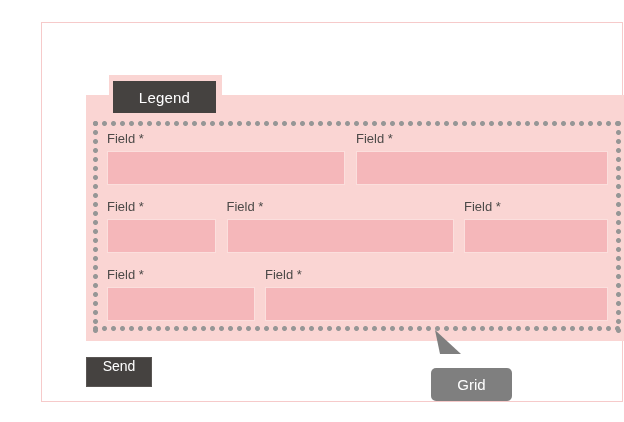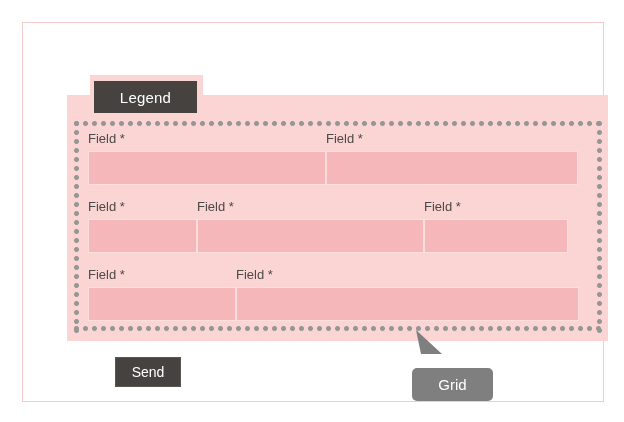--- a/index.html
+++ b/index.html
@@ -7,21 +7,21 @@
   body {
     width: 624px; height: 422px;
     position: relative;
     font-family: "Liberation Sans", sans-serif;
     overflow: hidden;
   }
 
   
   .outer-frame {
     position: absolute;
-    left: 22px; top: 22px;
+    left: 41px; top: 22px;
     width: 582px; height: 380px;
     border: 1px solid #f6caca;
     background: #ffffff;
   }
 
   
   .form-panel {
     position: absolute;
     left: 44px; top: 72px;
     width: 541px; height: 246px;
@@ -64,21 +64,21 @@
   }
 
   
   .fields-grid {
     position: absolute;
     left: 65px; top: 108px;
     width: 501px;
   }
   .field-row {
     display: flex;
-    justify-content: flex-start;
+    justify-content: space-between;
     margin-bottom: 14px;
   }
   .field-row:last-child { margin-bottom: 0; }
   .field-cell { display: block; }
   .field-label {
     font-size: 13px;
     line-height: 16px;
     color: #4c4a48;
     margin-bottom: 4px;
     white-space: nowrap;
@@ -91,24 +91,23 @@
   }
 
   
   .send-button {
     position: absolute;
     left: 44px; top: 334px;
     width: 66px; height: 30px;
     background: #454240;
     color: #ffffff;
     font-size: 14px;
-    display: flex; align-items: center; justify-content: center;
+    display: flex; align-items: flex-start; justify-content: center;
     border: 1px solid #5a5654;
     cursor: pointer;
-    margin-left: 48px;
   }
 
   
   .grid-tooltip {
     position: absolute;
     left: 389px; top: 329px;
     width: 81px; height: 33px;
     background: #7f7f7f;
     border-radius: 5px;
     color: #ffffff;

